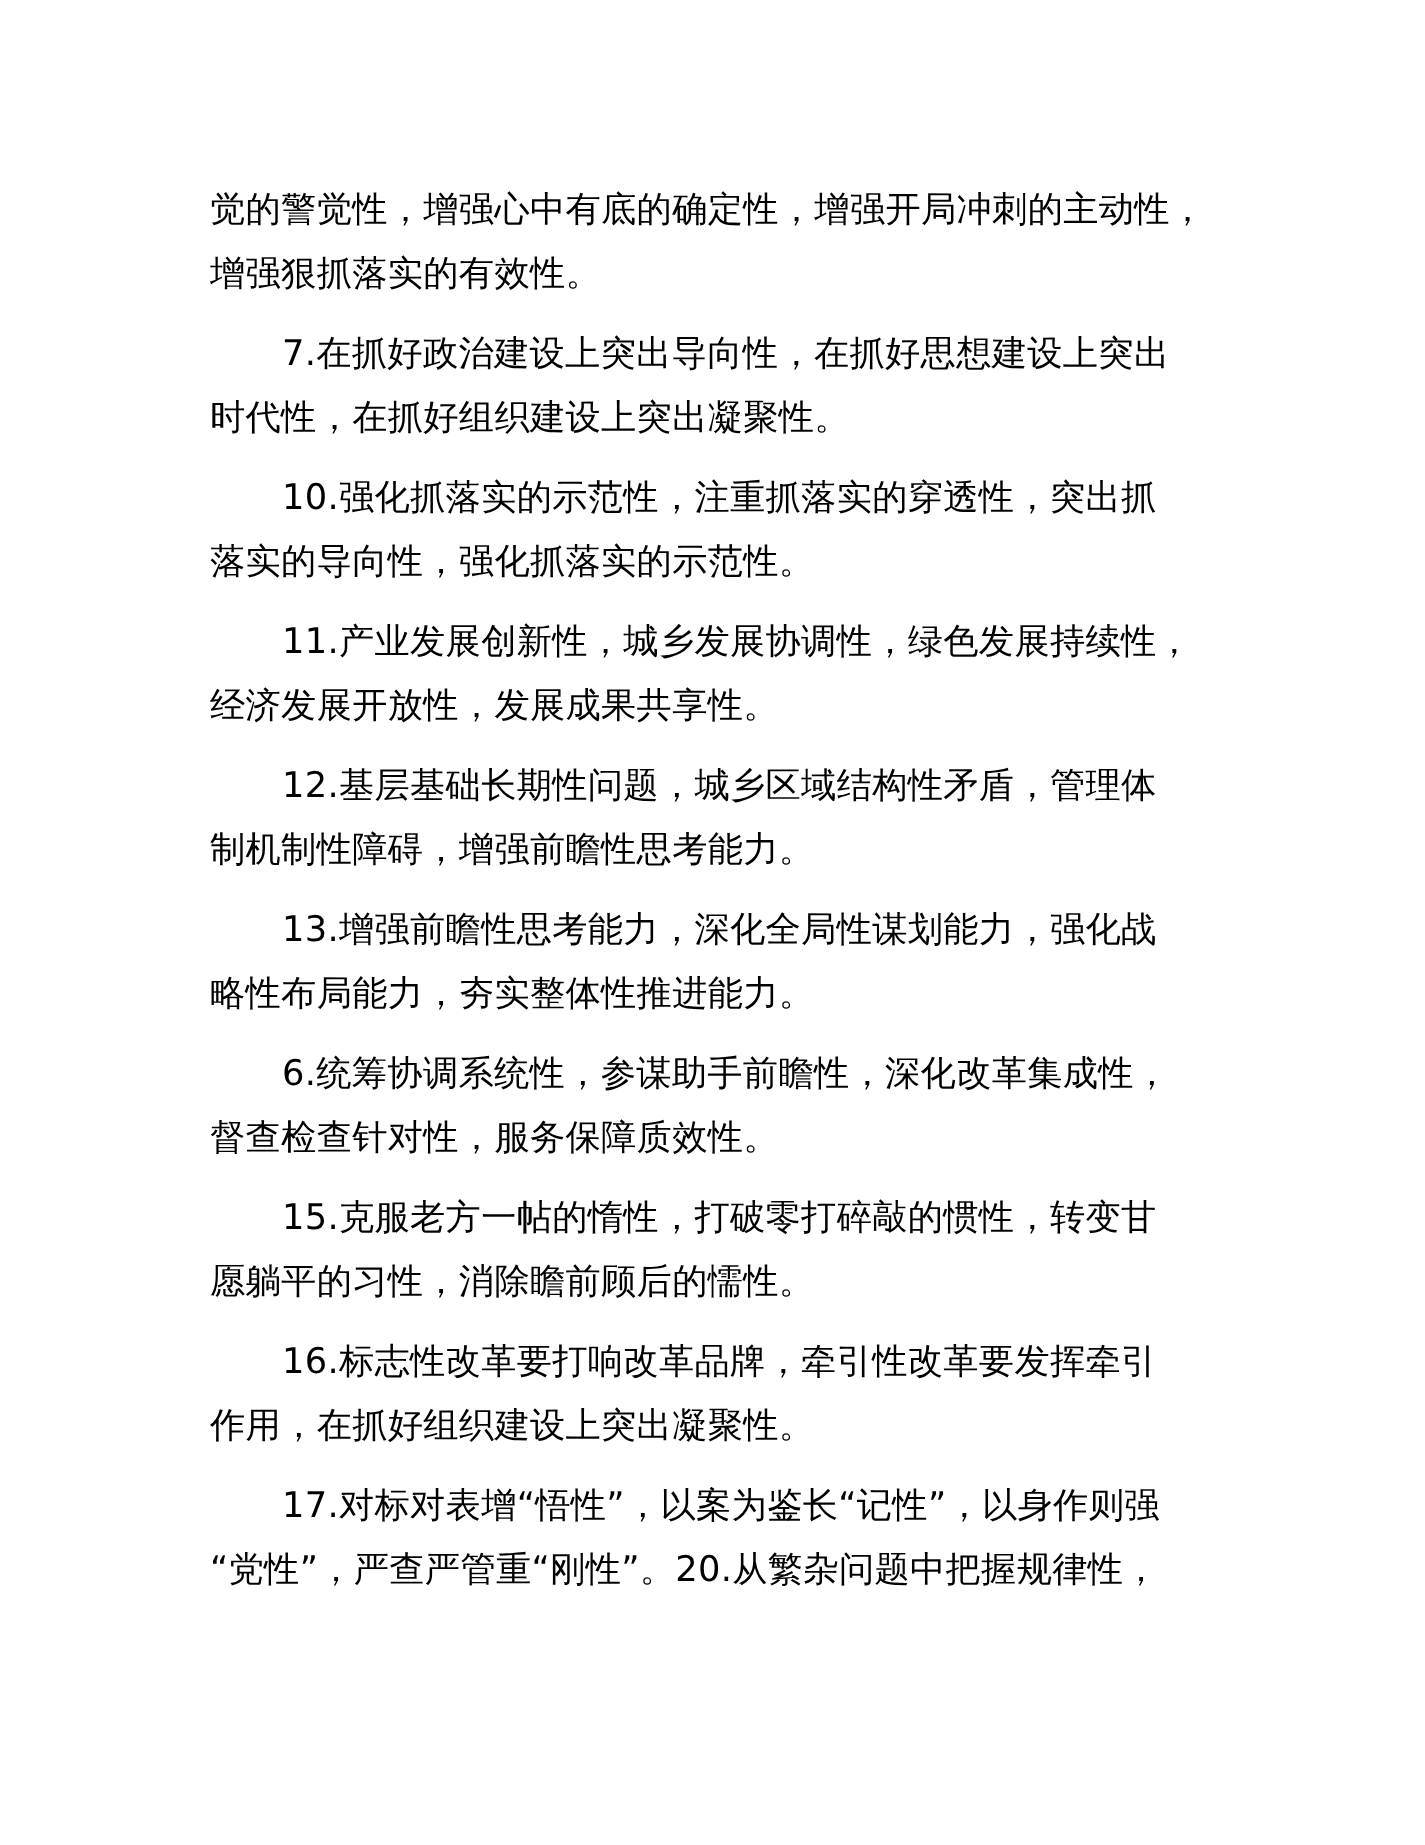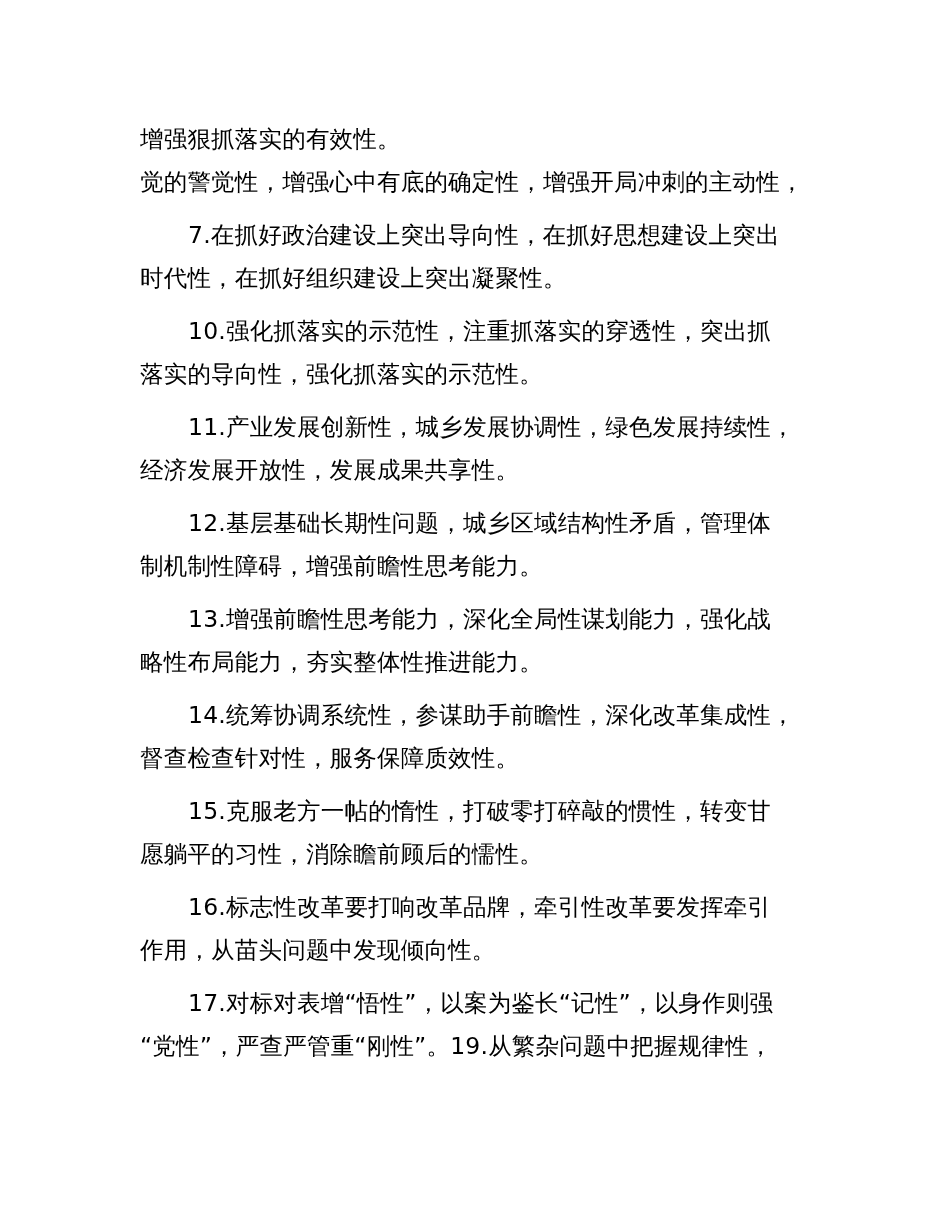--- a/index.html
+++ b/index.html
@@ -35,22 +35,22 @@
   .first-line {
     padding-left: 48px;
   }
 </style>
 </head>
 <body>
 
 <div class="page">
 
   <p class="para">
+    <span class="line">觉的警觉性，增强心中有底的确定性，增强开局冲刺的主动性，</span>
     <span class="line">增强狠抓落实的有效性。</span>
-    <span class="line">觉的警觉性，增强心中有底的确定性，增强开局冲刺的主动性，</span>
   </p>
 
   <p class="para">
     <span class="line first-line">7.在抓好政治建设上突出导向性，在抓好思想建设上突出</span>
     <span class="line">时代性，在抓好组织建设上突出凝聚性。</span>
   </p>
 
   <p class="para">
     <span class="line first-line">10.强化抓落实的示范性，注重抓落实的穿透性，突出抓</span>
     <span class="line">落实的导向性，强化抓落实的示范性。</span>
@@ -65,32 +65,32 @@
     <span class="line first-line">12.基层基础长期性问题，城乡区域结构性矛盾，管理体</span>
     <span class="line">制机制性障碍，增强前瞻性思考能力。</span>
   </p>
 
   <p class="para">
     <span class="line first-line">13.增强前瞻性思考能力，深化全局性谋划能力，强化战</span>
     <span class="line">略性布局能力，夯实整体性推进能力。</span>
   </p>
 
   <p class="para">
-    <span class="line first-line">14.统筹协调系统性，参谋助手前瞻性，深化改革集成性，</span>
+    <span class="line first-line">6.统筹协调系统性，参谋助手前瞻性，深化改革集成性，</span>
     <span class="line">督查检查针对性，服务保障质效性。</span>
   </p>
 
   <p class="para">
     <span class="line first-line">15.克服老方一帖的惰性，打破零打碎敲的惯性，转变甘</span>
     <span class="line">愿躺平的习性，消除瞻前顾后的懦性。</span>
   </p>
 
   <p class="para">
     <span class="line first-line">16.标志性改革要打响改革品牌，牵引性改革要发挥牵引</span>
-    <span class="line">作用，从苗头问题中发现倾向性。</span>
+    <span class="line">作用，在抓好组织建设上突出凝聚性。</span>
   </p>
 
   <p class="para">
     <span class="line first-line">17.对标对表增“悟性”，以案为鉴长“记性”，以身作则强</span>
-    <span class="line">“党性”，严查严管重“刚性”。19.从繁杂问题中把握规律性，</span>
+    <span class="line">“党性”，严查严管重“刚性”。20.从繁杂问题中把握规律性，</span>
   </p>
 
 </div>
 
 </body></html>

